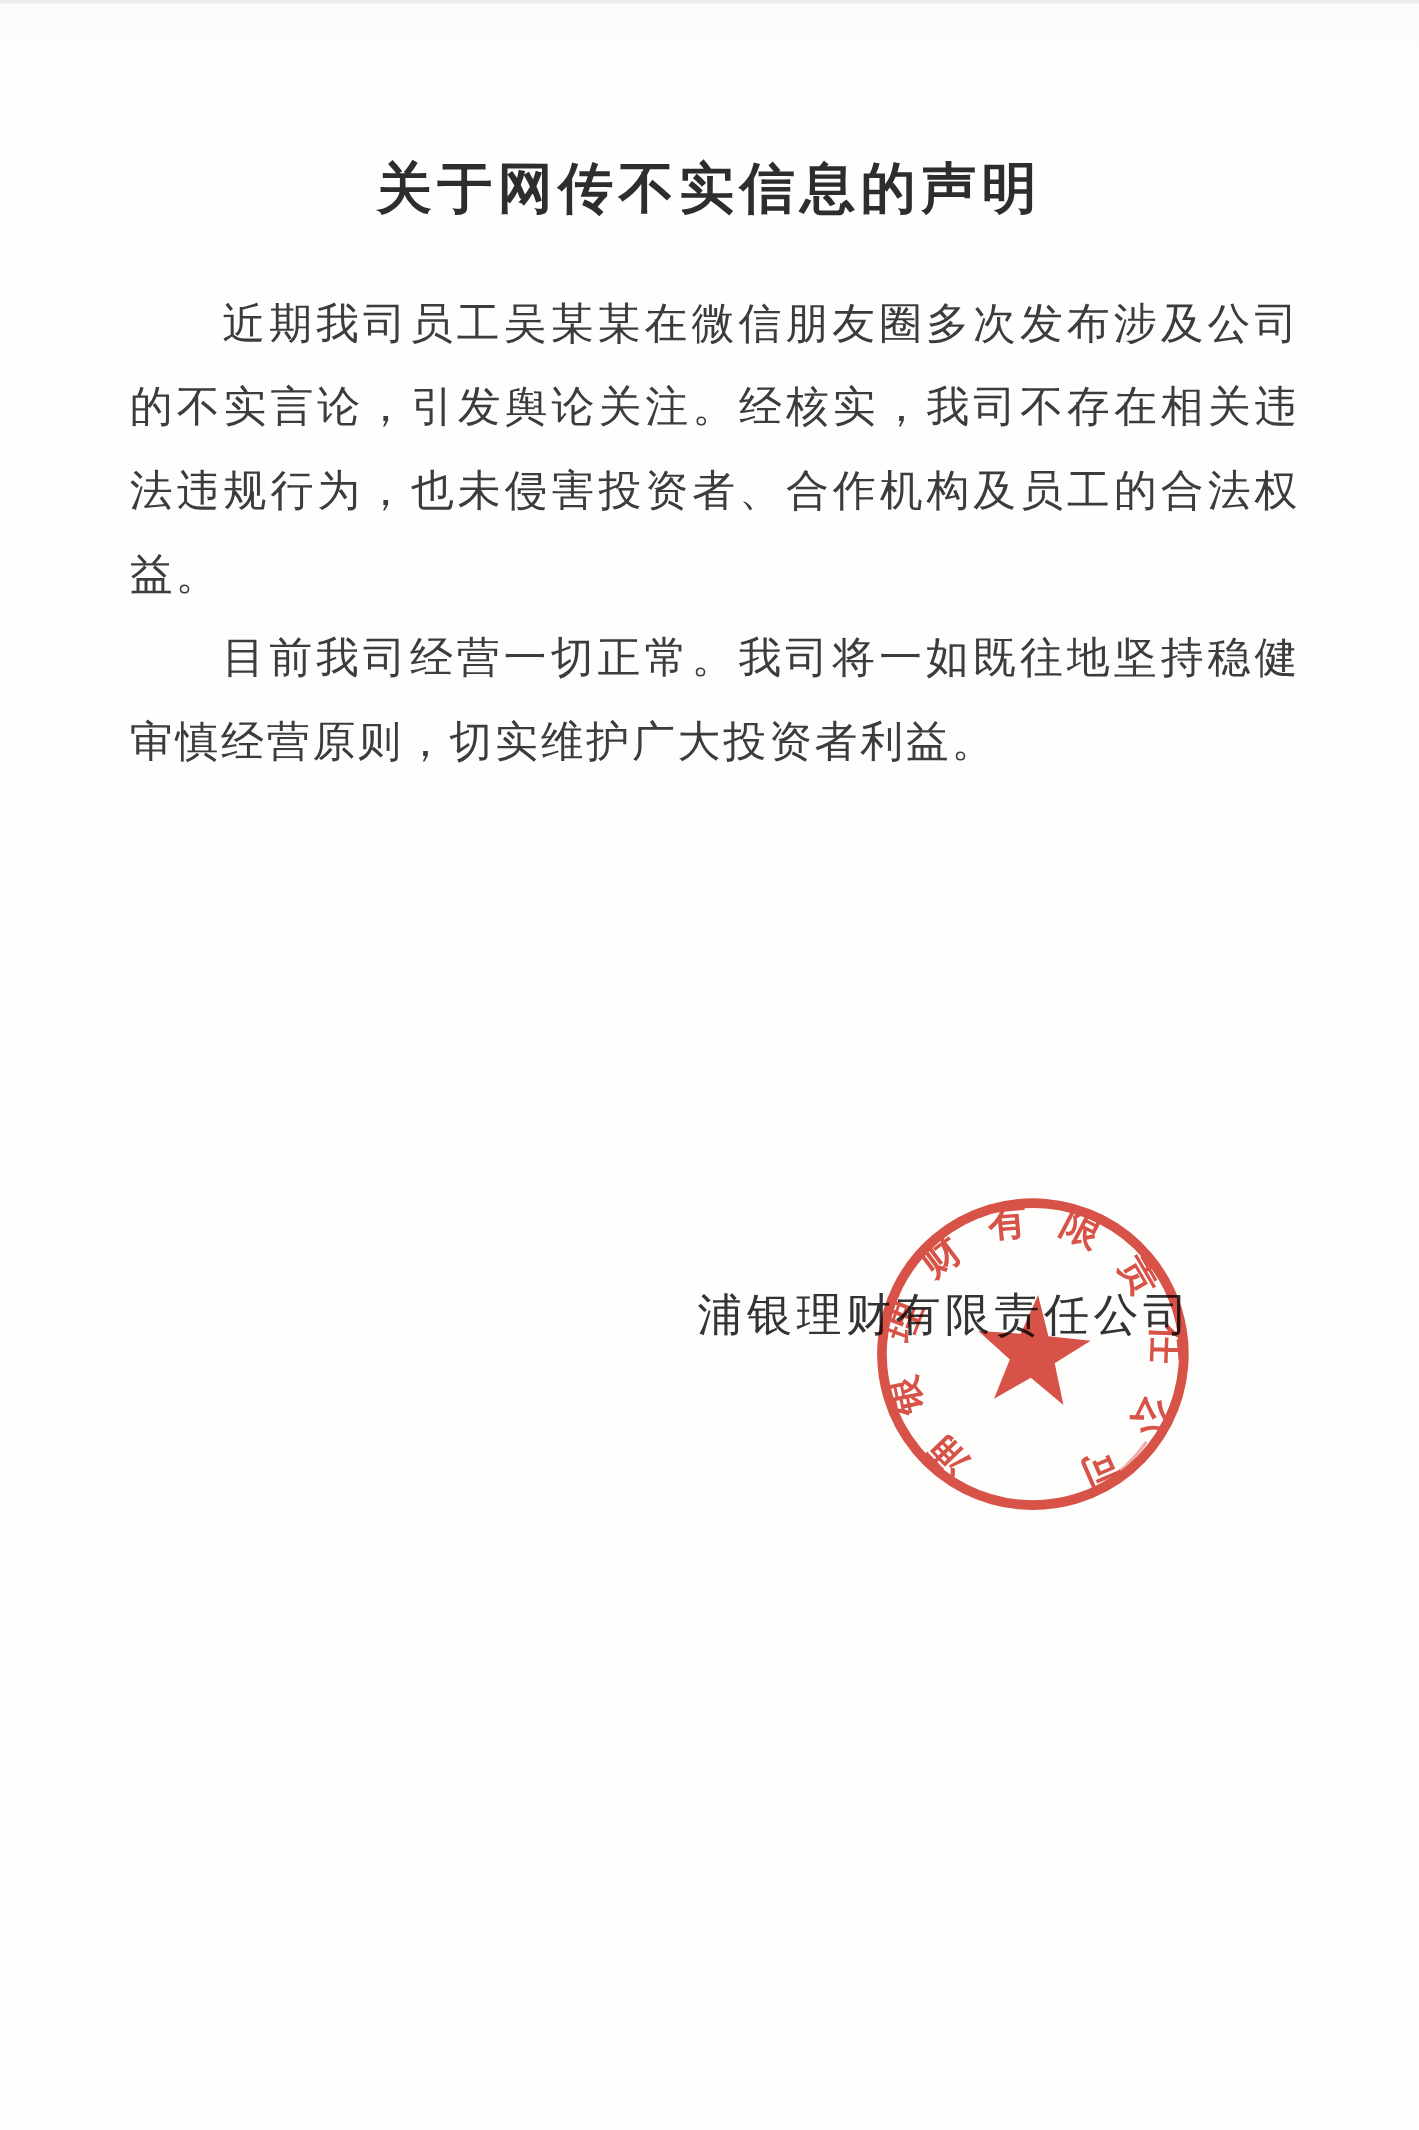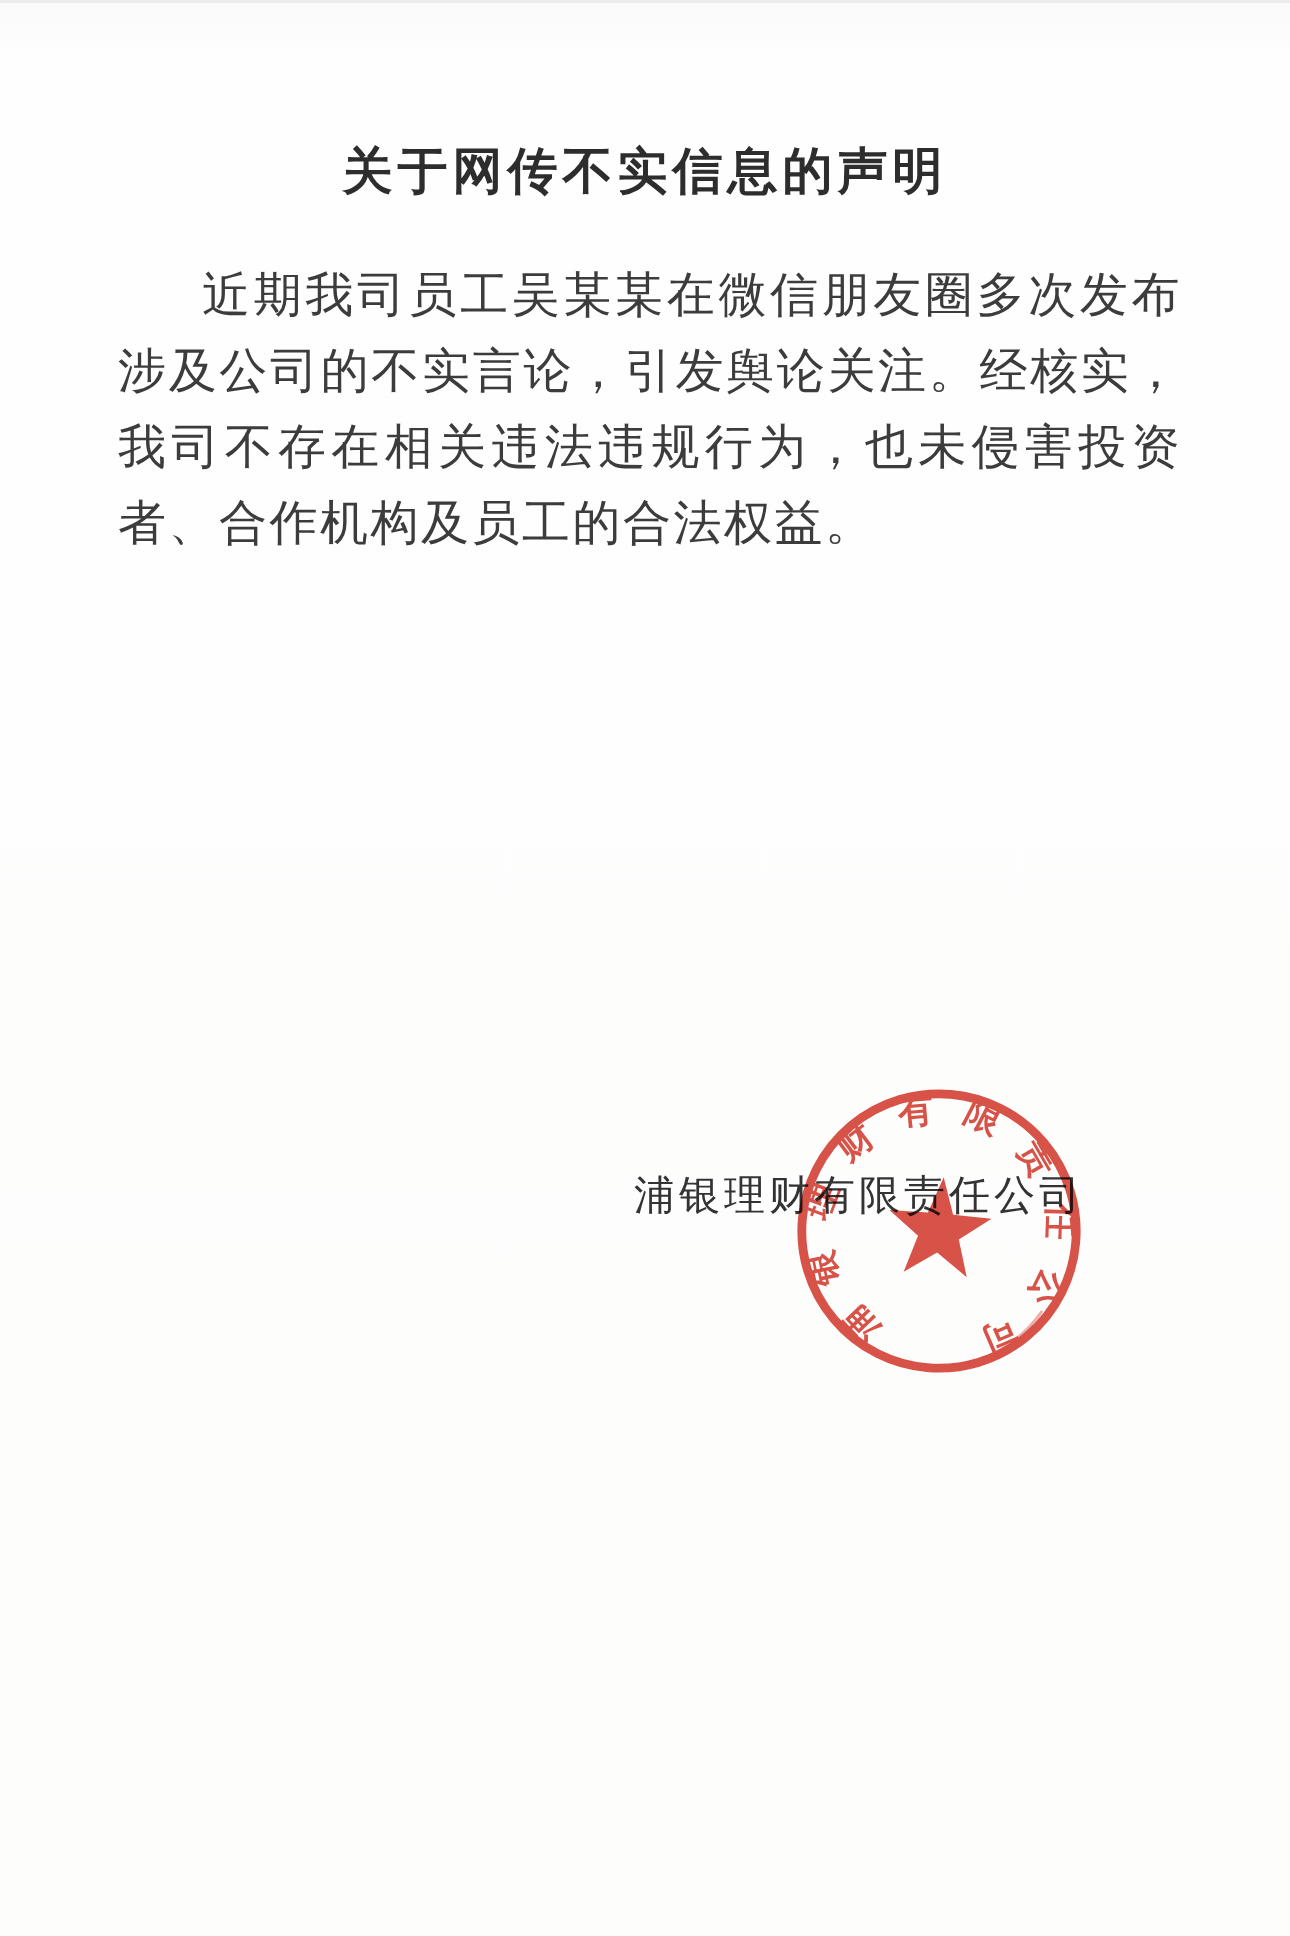--- a/index.html
+++ b/index.html
@@ -31,21 +31,21 @@
     padding-top: 138px;
     text-align: center;
     font-size: 50px;
     font-weight: bold;
     letter-spacing: 5px;
     color: #2d2d2d;
   }
   .doc-body {
     margin-top: 52px;
     padding: 0 108px 0 118px;
-    font-size: 48px;
+    font-size: 39px;
     line-height: 76px;
     letter-spacing: 2.5px;
     text-align: justify;
     color: #3c3c3c;
   }
   .doc-body p {
     margin: 0;
     text-indent: 84px;
   }
   .signature-company {
@@ -80,20 +80,21 @@
 </head>
 <body>
 
 <div class="page">
   <div class="scan-edge"></div>
 
   <h1 class="doc-title">关于网传不实信息的声明</h1>
 
   <div class="doc-body">
       <p>近期我司员工吴某某在微信朋友圈多次发布涉及公司的不实言论，引发舆论关注。经核实，我司不存在相关违法违规行为，也未侵害投资者、合作机构及员工的合法权益。</p>
+      <p>目前我司经营一切正常。我司将一如既往地坚持稳健审慎经营原则，切实维护广大投资者利益。</p>
     </div>
 
   <div class="signature-company">浦银理财有限责任公司</div>
 
 
   <svg class="seal" viewBox="0 0 300 300" aria-hidden="true">
     <defs>
       <path id="seal-text-arc" d="M 102.7 251.5 A 112 112 0 0 1 150 38 A 112 112 0 0 1 197.3 251.5" fill="none"></path>
     </defs>
     <circle cx="150" cy="150" r="140" fill="none" stroke-width="9" stroke="#d6453a"></circle>

